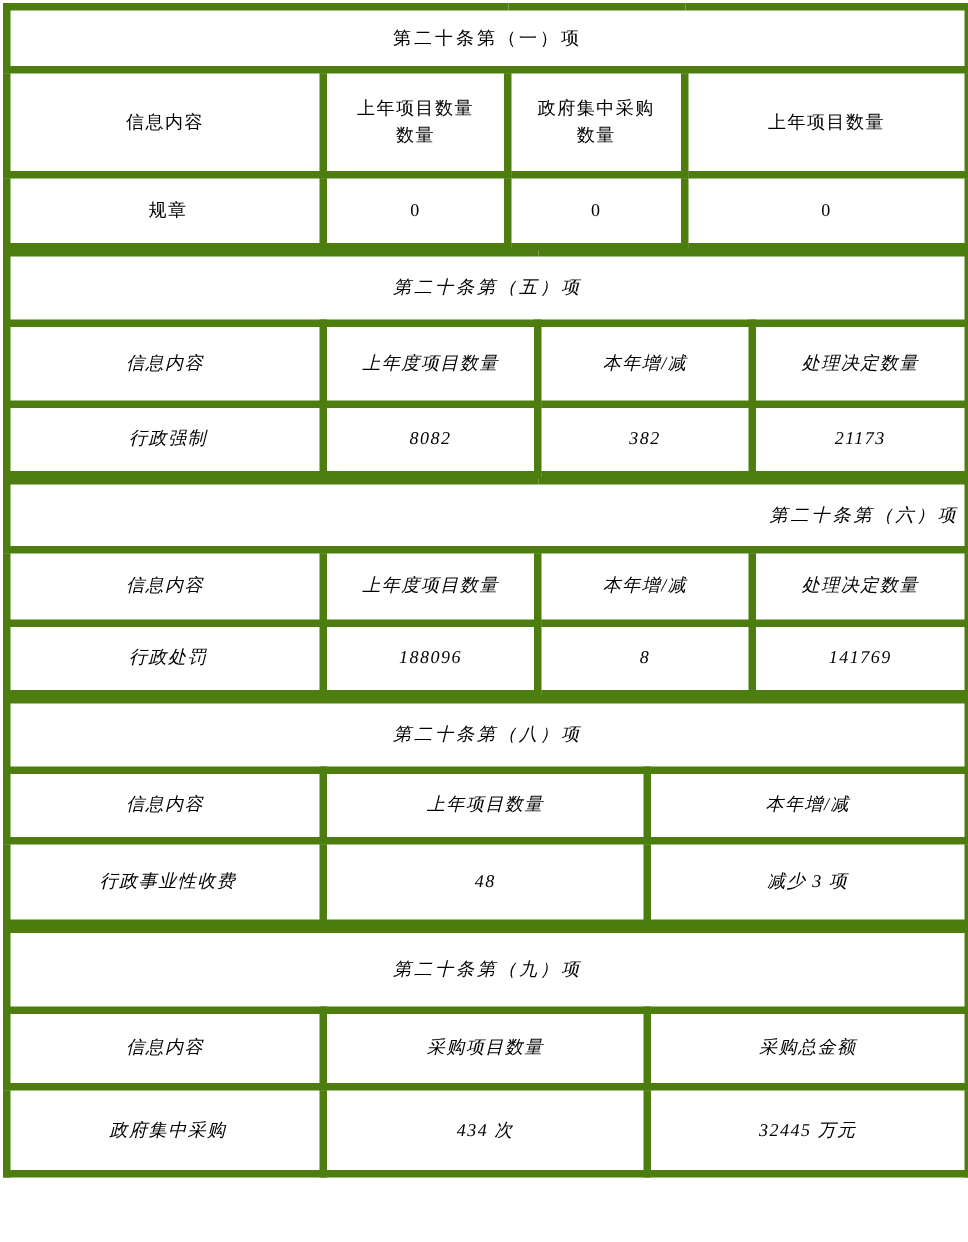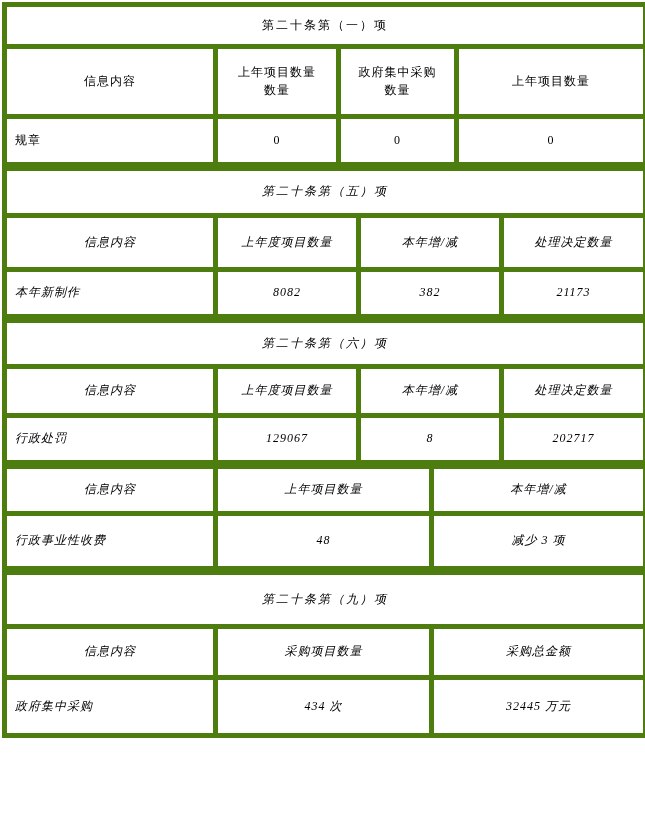--- a/index.html
+++ b/index.html
@@ -36,32 +36,32 @@
     text-align: center;
     white-space: pre-line;
     letter-spacing: 1px;
     overflow: hidden;
   }
   td.title-cell {
     text-align: center;
     letter-spacing: 2px;
   }
   td.label-cell {
-    text-align: left;
+    text-align: center;
     padding-left: 8px;
     margin-left: 28px;
   }
   
   .sec0 .r-title td  { height: 33px; }
   .sec0 .r-header td { height: 61px; }
   .sec0 .r-data td   { height: 39px; }
   .sec1 .r-title td  { height: 38px; }
   .sec1 .r-header td { height: 45px; }
   .sec1 .r-data td   { height: 38px; }
-  .sec2 .r-title td  { height: 37px; }
+  .sec2 .r-title td  { height: 37px; text-align: right; }
   .sec2 .r-header td { height: 40px; }
   .sec2 .r-data td   { height: 38px; border-radius: 18px; }
   .sec3 .r-title td  { height: 38px; }
   .sec3 .r-header td { height: 38px; }
   .sec3 .r-data td   { height: 46px; border-radius: 17px; }
   .sec4 .r-title td  { height: 45px; }
   .sec4 .r-header td { height: 42px; }
   .sec4 .r-data td   { height: 49px; }
 </style>
 </head>
@@ -108,21 +108,21 @@
         <tr class="r-title">
       <td colspan="4" class="title-cell">第二十条第（五）项</td>
     </tr>
     <tr class="r-header">
       <td>信息内容</td>
       <td>上年度项目数量</td>
       <td>本年增/减</td>
       <td>处理决定数量</td>
     </tr>
     <tr class="r-data">
-      <td class="label-cell">本年新制作</td>
+      <td class="label-cell">行政强制</td>
       <td>8082</td>
       <td>382</td>
       <td>21173</td>
     </tr>
   </tbody>
     </table>
 
   <table class="sec sec2">
     <colgroup>
         <col style="width:211px">
@@ -135,34 +135,37 @@
       <td colspan="4" class="title-cell">第二十条第（六）项</td>
     </tr>
     <tr class="r-header">
       <td>信息内容</td>
       <td>上年度项目数量</td>
       <td>本年增/减</td>
       <td>处理决定数量</td>
     </tr>
     <tr class="r-data">
       <td class="label-cell">行政处罚</td>
-      <td>129067</td>
+      <td>188096</td>
       <td>8</td>
-      <td>202717</td>
+      <td>141769</td>
     </tr>
   </tbody>
     </table>
 
   <table class="sec sec3">
     <colgroup>
         <col style="width:211px">
         <col style="width:216px">
         <col style="width:214px">
       </colgroup>
     <tbody>
+        <tr class="r-title">
+      <td colspan="3" class="title-cell">第二十条第（八）项</td>
+    </tr>
     <tr class="r-header">
       <td>信息内容</td>
       <td>上年项目数量</td>
       <td>本年增/减</td>
     </tr>
     <tr class="r-data">
       <td class="label-cell">行政事业性收费</td>
       <td>48</td>
       <td>减少 3 项</td>
     </tr>

